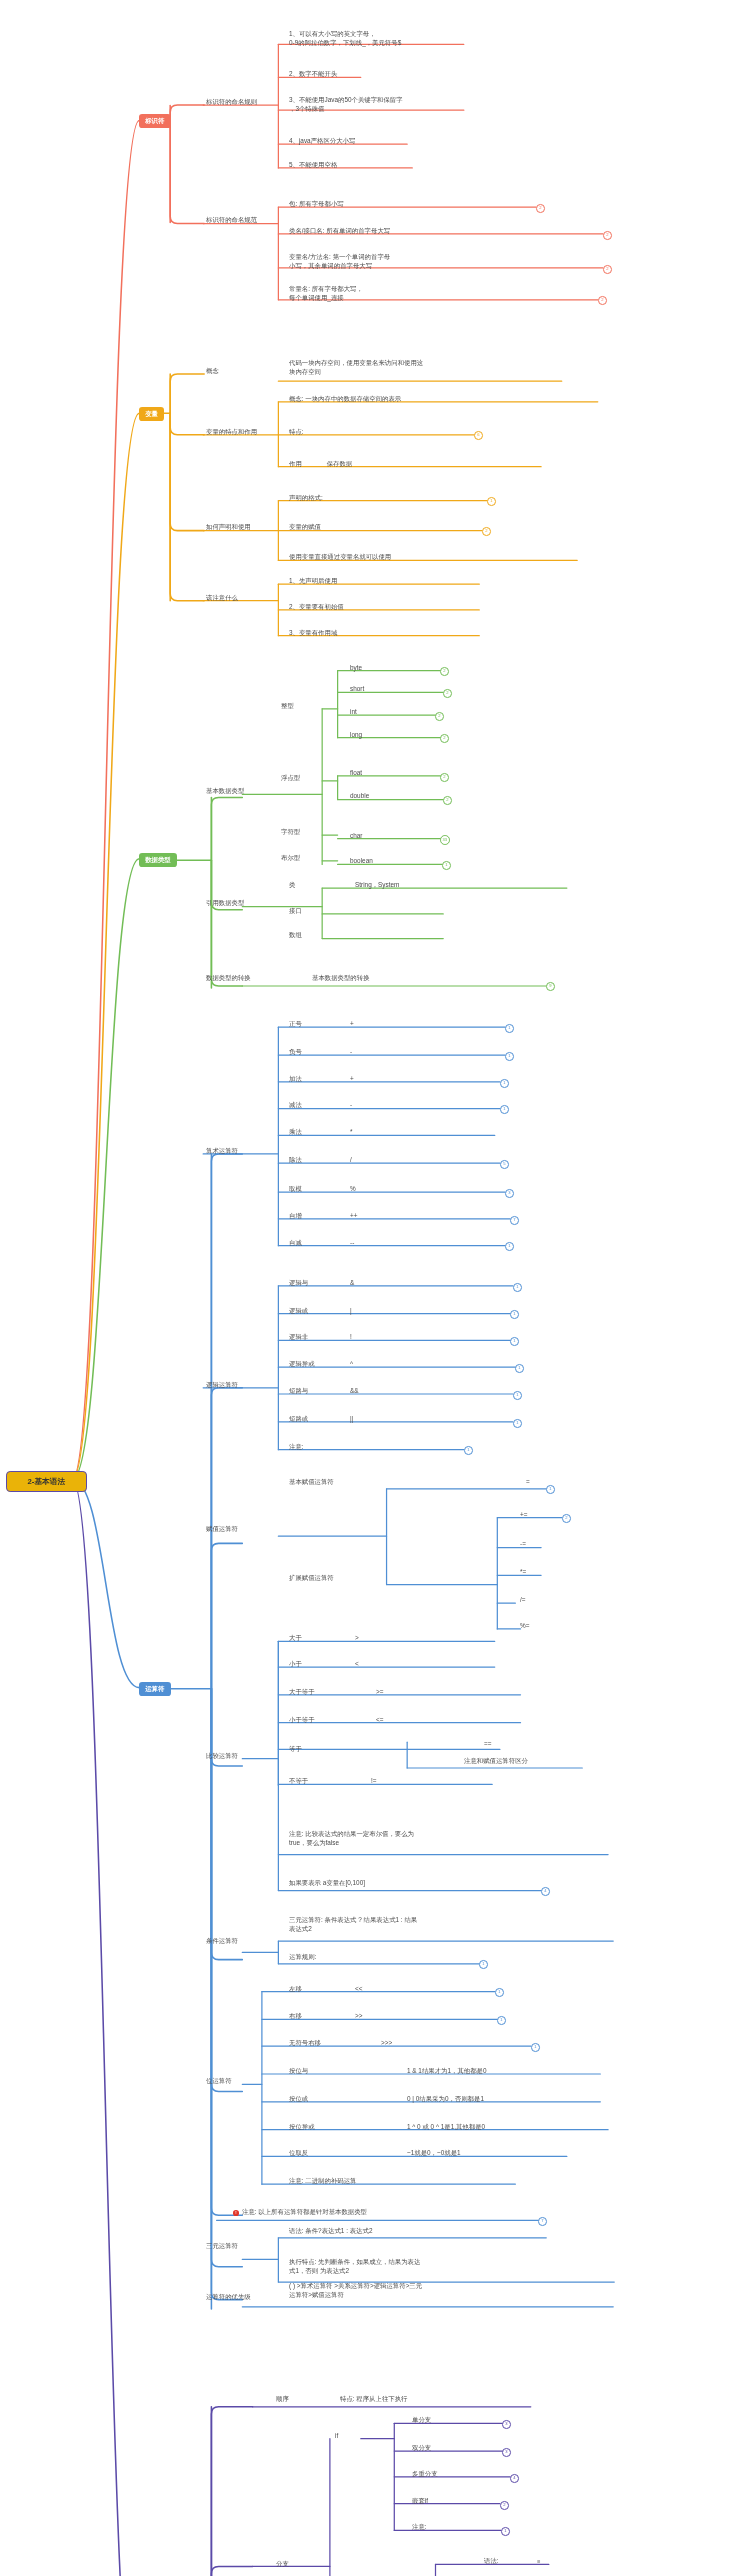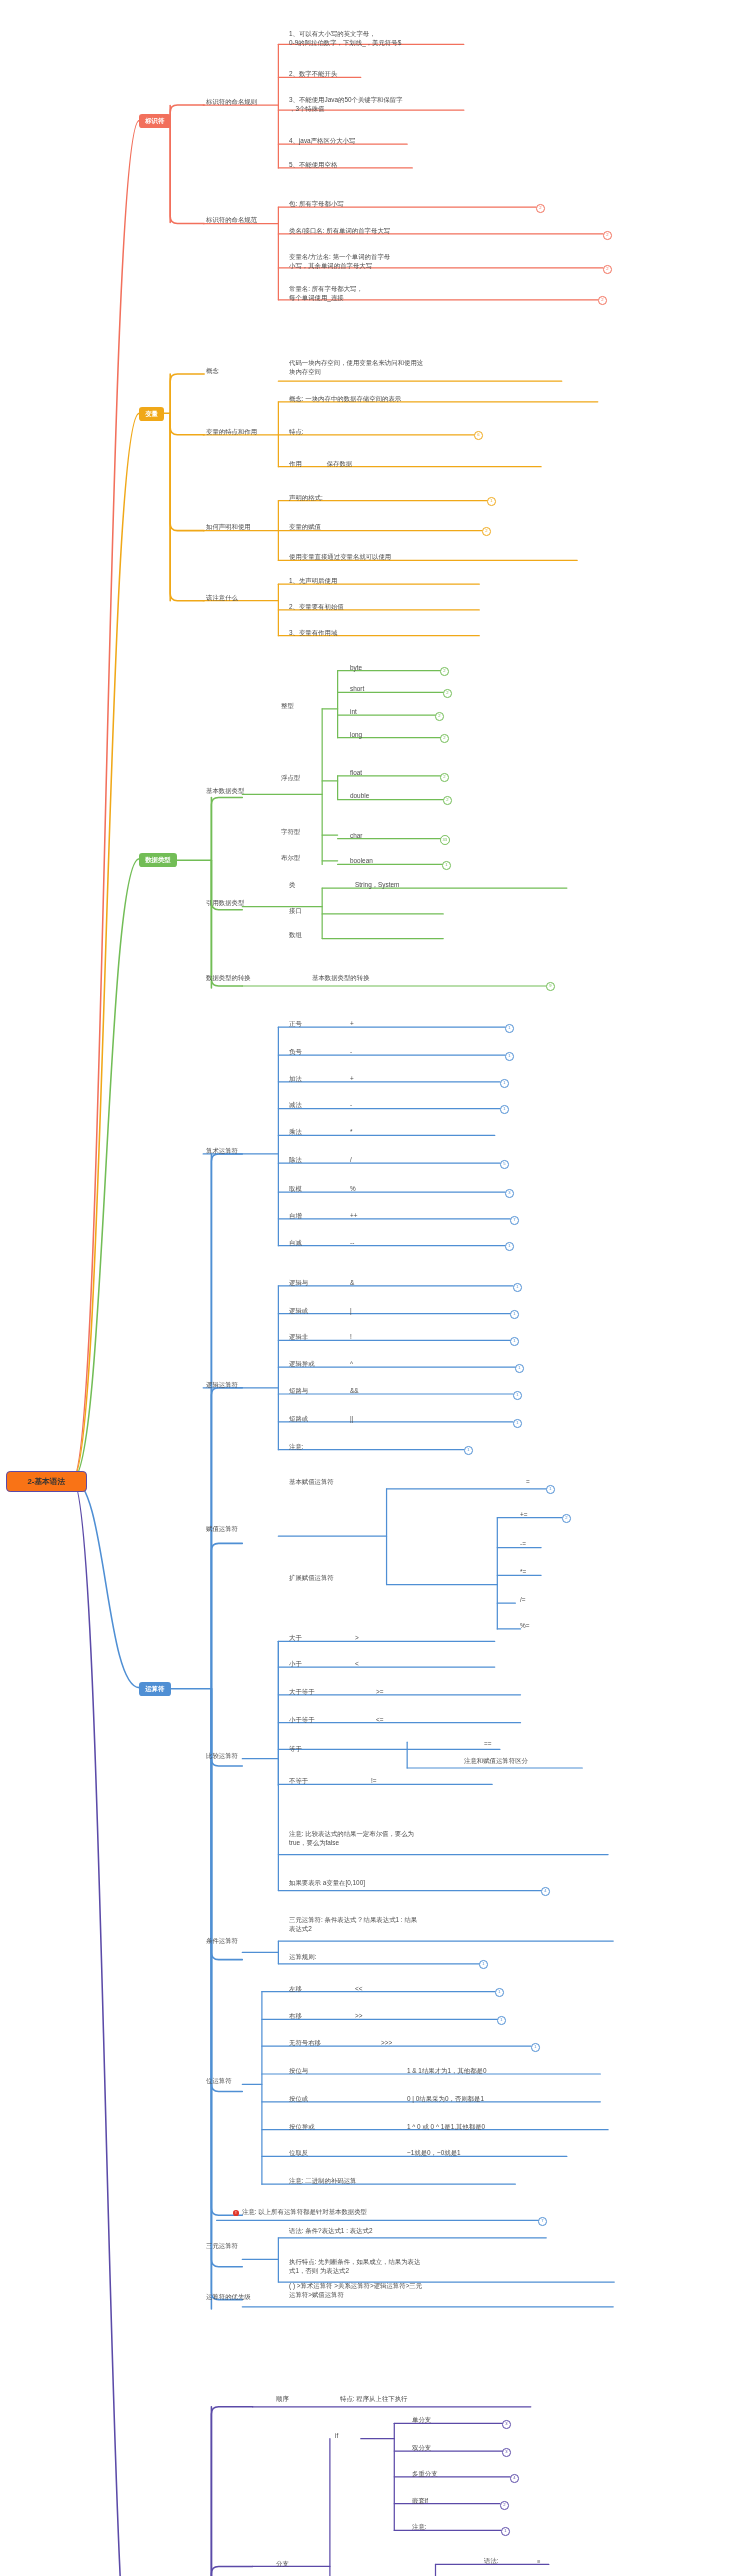--- a/index.html
+++ b/index.html
@@ -12,21 +12,21 @@
     overflow:hidden;
   }
   #canvas{position:absolute;left:0;top:0;width:735px;height:3349px;}
   svg#links{position:absolute;left:0;top:0;width:735px;height:3349px;pointer-events:none;}
 
   
   .root{
     position:absolute;
     border:1px solid #5b4aa8;
     border-radius:4.1px;
-    background:#f97316;
+    background:#eab308;
     font-size:7.7px;
     font-weight:bold;
     color:#333;
     padding:4.6px 6.2px;
     text-align:center;
   }
 
   
   .topic{
     position:absolute;

